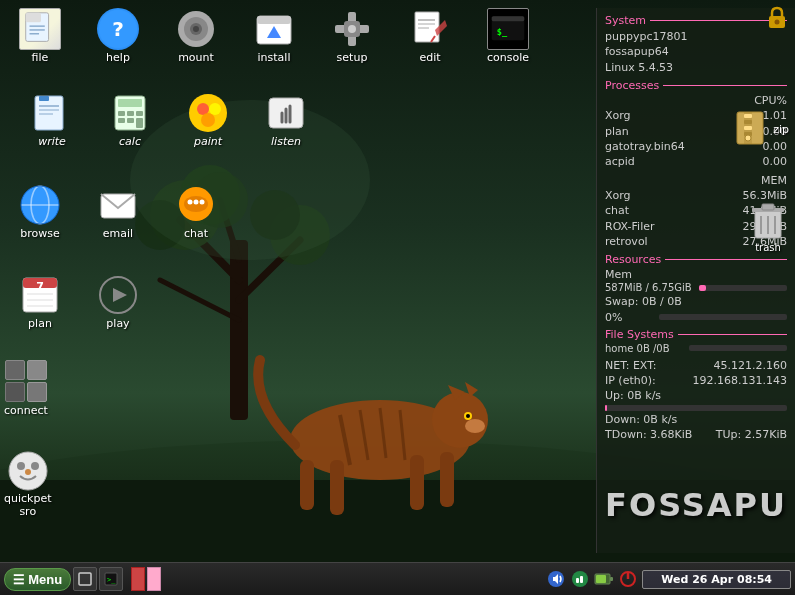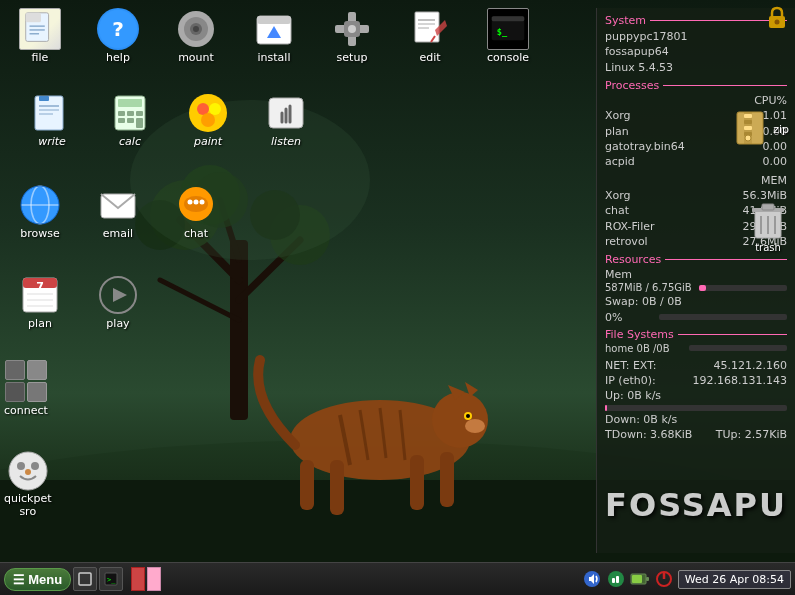--- a/index.html
+++ b/index.html
@@ -195,24 +195,25 @@
       justify-content: center;
       cursor: pointer;
       color: #ccc;
       font-size: 12px;
     }
 
     .tb-cal {
       background: rgba(60,60,80,0.5);
       border: 1px solid #888;
       border-radius: 2px;
-      padding: 2px 6px;
+      padding: 2px 18px;
       font-size: 11px;
       color: #fff;
       cursor: pointer;
+      font-weight: bold;
     }
   </style>
 </head>
 <body>
 
 <div class="desktop">
 
   <svg class="desktop-art" viewBox="0 0 795 562" preserveAspectRatio="xMidYMid slice">
 
     <defs>

